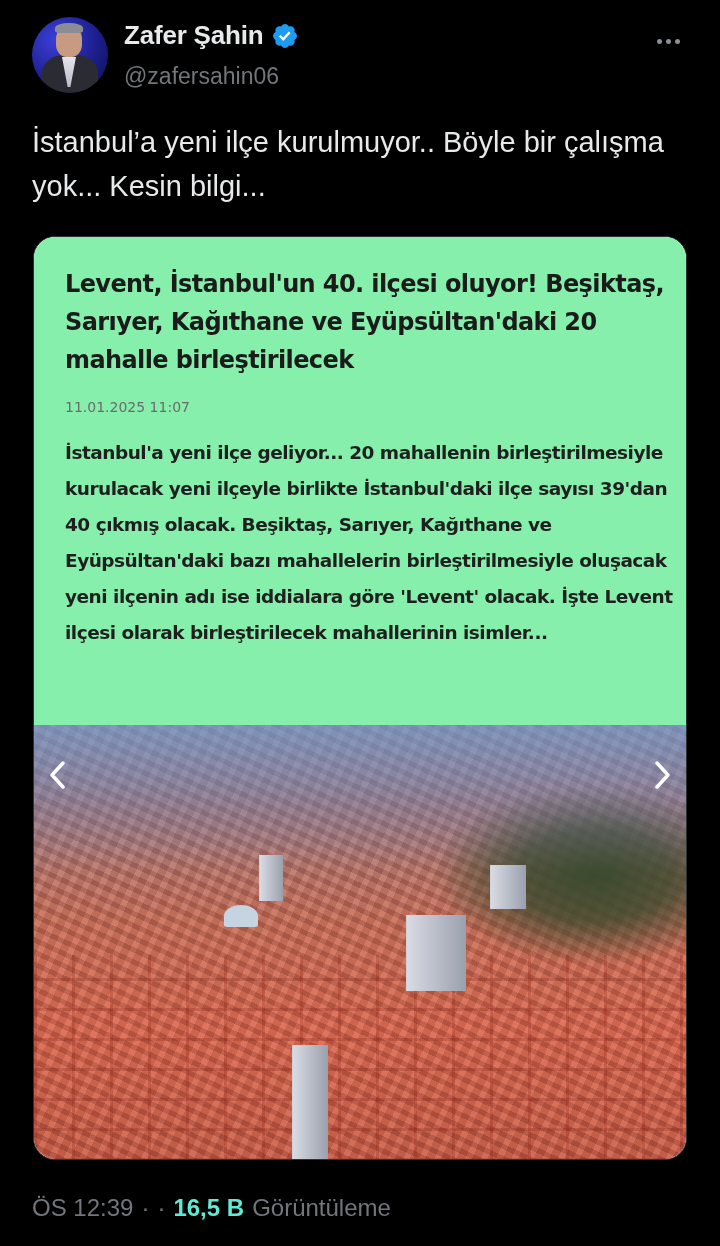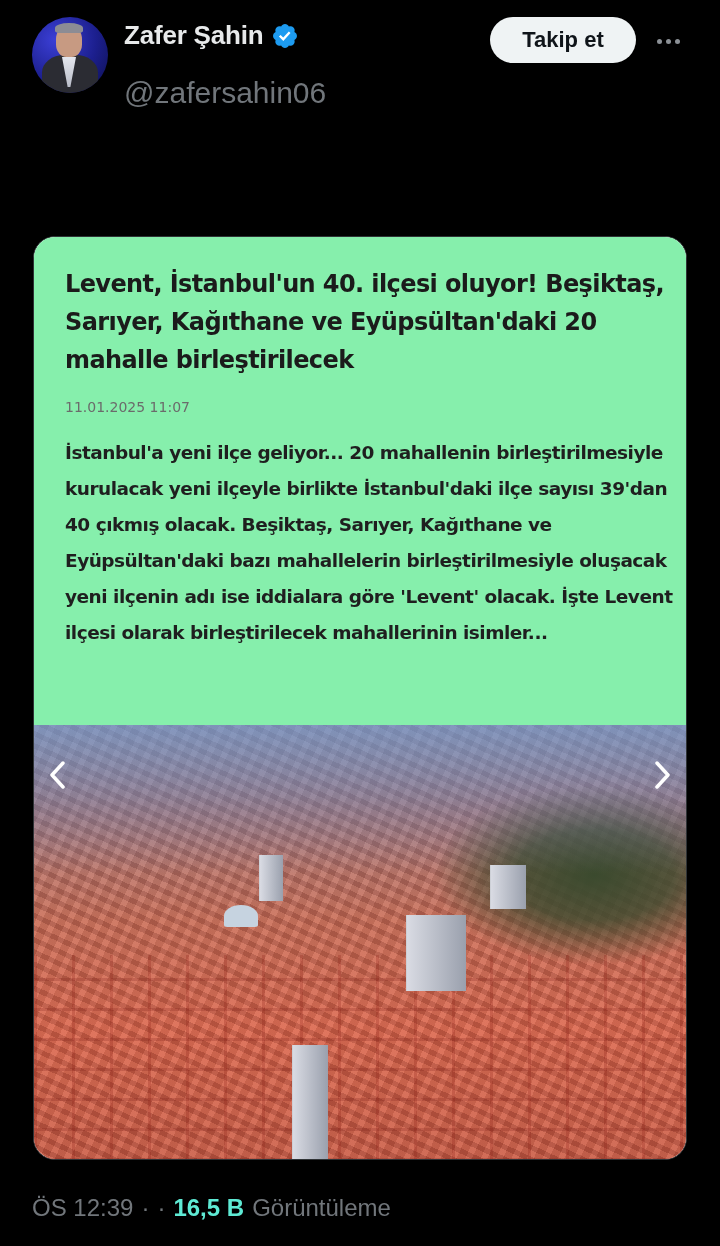--- a/index.html
+++ b/index.html
@@ -44,22 +44,22 @@
       position: absolute; left: 3px; top: 30px; font-size: 7px; color: #9fa8ff; opacity: .8;
     }
 
     .name-row {
       position: absolute; left: 124px; top: 20px;
       display: flex; align-items: center; gap: 8px;
     }
     .display-name { font-size: 26px; font-weight: 700; color: #e7e9ea; letter-spacing: -0.2px; }
     .verified-icon { width: 28px; height: 28px; }
     .handle {
-      position: absolute; left: 124px; top: 76px;
-      font-size: 30px; color: #71767b;
+      position: absolute; left: 124px; top: 63px;
+      font-size: 23px; color: #71767b;
     }
 
     .follow-button {
       position: absolute; left: 490px; top: 17px;
       width: 146px; height: 46px; border-radius: 23px;
       background: #eff3f4; color: #0f1419;
       font-size: 22px; font-weight: 700;
       display: flex; align-items: center; justify-content: center;
       border: none;
     }
@@ -162,28 +162,28 @@
 
     <div class="name-row">
       <span class="display-name">Zafer Şahin</span>
       <svg class="verified-icon" viewBox="0 0 24 24">
         <path fill="#1d9bf0" d="M22.25 12c0-1.43-.88-2.67-2.19-3.34.46-1.39.2-2.9-.81-3.91s-2.52-1.27-3.91-.81c-.66-1.31-1.91-2.19-3.34-2.19s-2.67.88-3.33 2.19c-1.4-.46-2.91-.2-3.92.81s-1.26 2.52-.8 3.91C2.63 9.33 1.75 10.57 1.75 12s.88 2.67 2.19 3.34c-.46 1.39-.21 2.9.8 3.91s2.52 1.26 3.91.81c.67 1.31 1.91 2.19 3.34 2.19s2.68-.88 3.34-2.19c1.39.45 2.9.2 3.91-.81s1.27-2.52.81-3.91c1.31-.67 2.19-1.91 2.19-3.34z"></path>
         <path fill="#ffffff" d="M10.54 16.2l-3.74-3.74 1.41-1.42 2.26 2.26 4.8-5.23 1.47 1.36-6.2 6.77z"></path>
       </svg>
     </div>
     <div class="handle">@zafersahin06</div>
 
-    <button class="follow-button">Takip et</button>
     <div class="more-button">
       <span class="dot"></span>
       <span class="dot"></span>
       <span class="dot"></span>
     </div>
   </div>
 
+  <div class="tweet-text">İstanbul’a yeni ilçe kurulmuyor.. Böyle bir çalışma yok... Kesin bilgi...</div>
 
   <div class="media-card">
     <div class="article">
       <div class="article-title">Levent, İstanbul'un 40. ilçesi oluyor! Beşiktaş, Sarıyer, Kağıthane ve Eyüpsültan'daki 20 mahalle birleştirilecek</div>
       <div class="article-date">11.01.2025 11:07</div>
       <div class="article-body">İstanbul'a yeni ilçe geliyor... 20 mahallenin birleştirilmesiyle kurulacak yeni ilçeyle birlikte İstanbul'daki ilçe sayısı 39'dan 40 çıkmış olacak. Beşiktaş, Sarıyer, Kağıthane ve Eyüpsültan'daki bazı mahallelerin birleştirilmesiyle oluşacak yeni ilçenin adı ise iddialara göre 'Levent' olacak. İşte Levent ilçesi olarak birleştirilecek mahallerinin isimler...</div>
     </div>
 
     <div class="photo" title="Aerial view of Istanbul red-roofed neighborhoods">
       <div class="roofs"></div>

